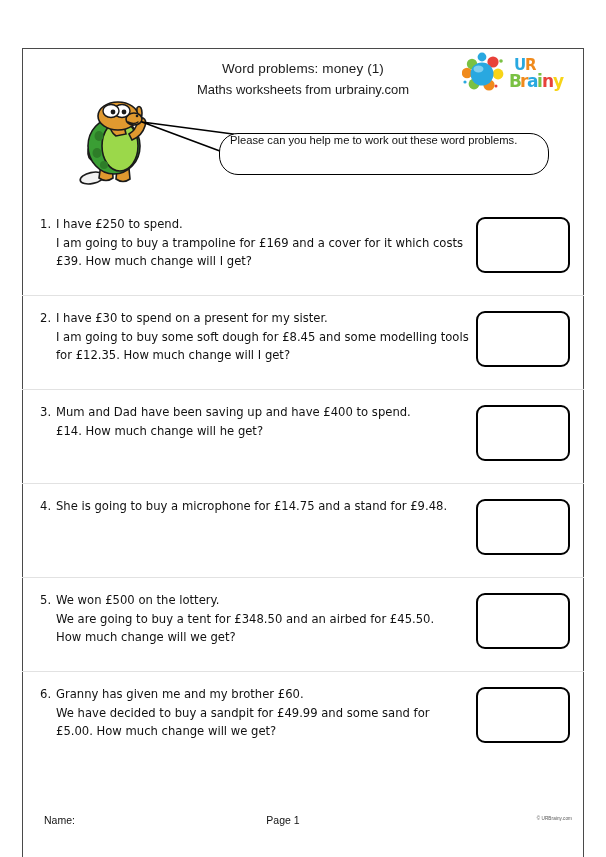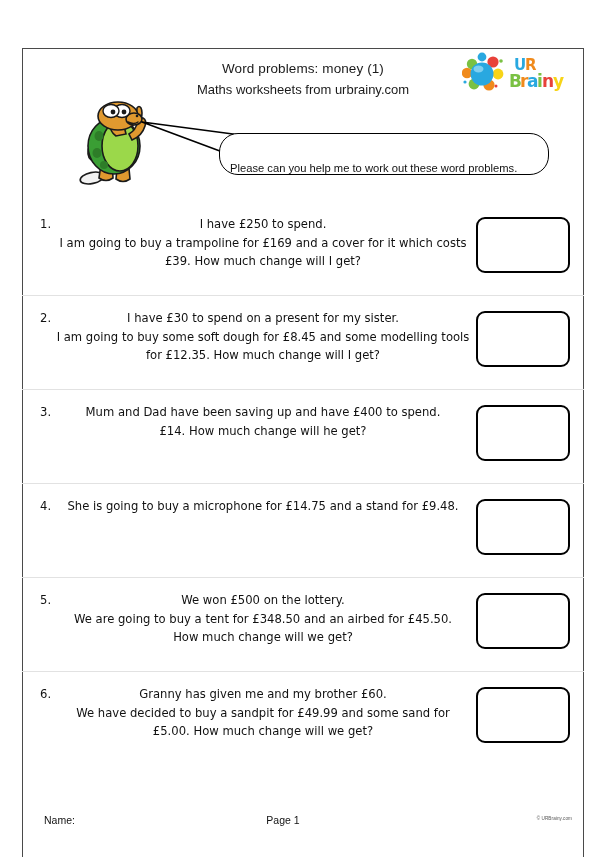--- a/index.html
+++ b/index.html
@@ -92,21 +92,21 @@
   #speech-bubble {
     position: absolute;
     left: 219px;
     top: 107px;
     width: 330px;
     height: 42px;
     border: 1.6px solid #000000;
     border-radius: 19px;
     background: #ffffff;
     display: flex;
-    align-items: flex-end;
+    align-items: flex-start;
   }
   #speech-text {
     padding-left: 10px;
     font-family: "Liberation Sans", sans-serif;
     font-size: 11.2px;
     color: #111111;
   }
 
   
   #questions {
@@ -134,21 +134,20 @@
     color: #111111;
   }
   .qtext .qnum {
     position: absolute;
     left: 0;
     top: 0;
   }
   .qtext .qbody {
     display: block;
     margin-left: 16px;
-    text-align: center;
   }
   .qline { display: block; white-space: nowrap; }
 
   .answer-box {
     position: absolute;
     right: 14px;
     top: 15px;
     width: 94px;
     height: 56px;
     border: 2.1px solid #000000;

